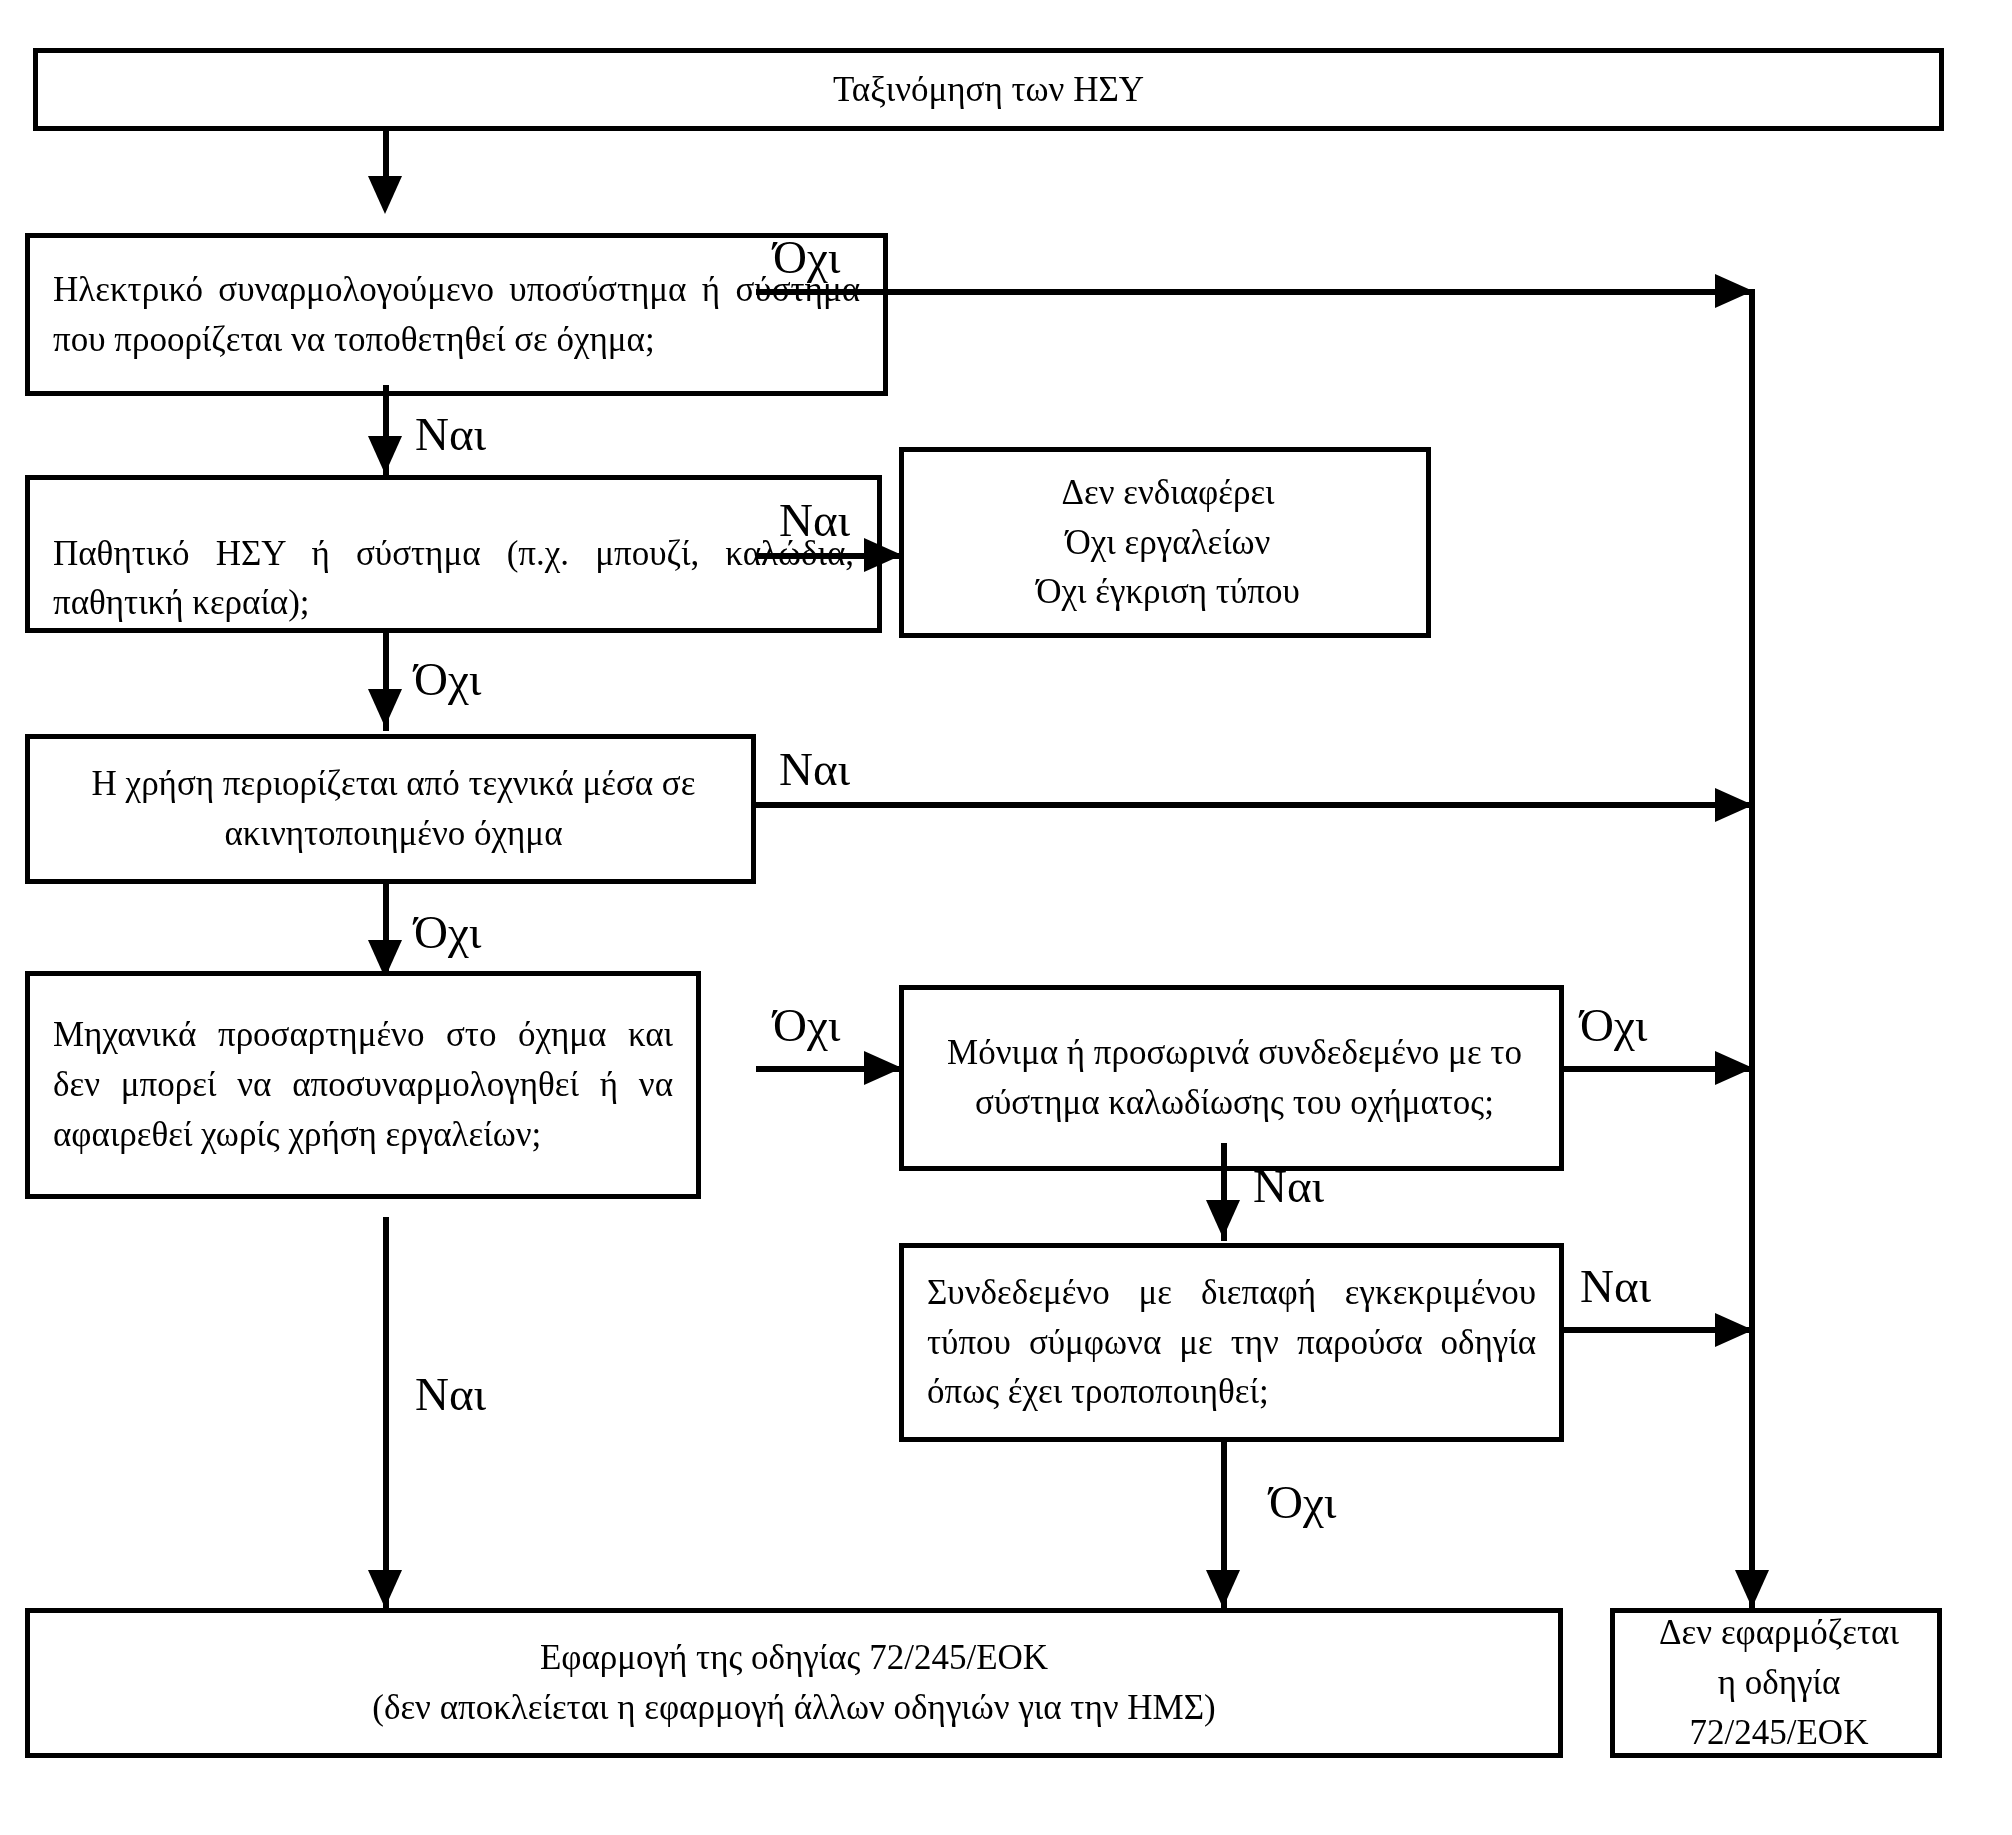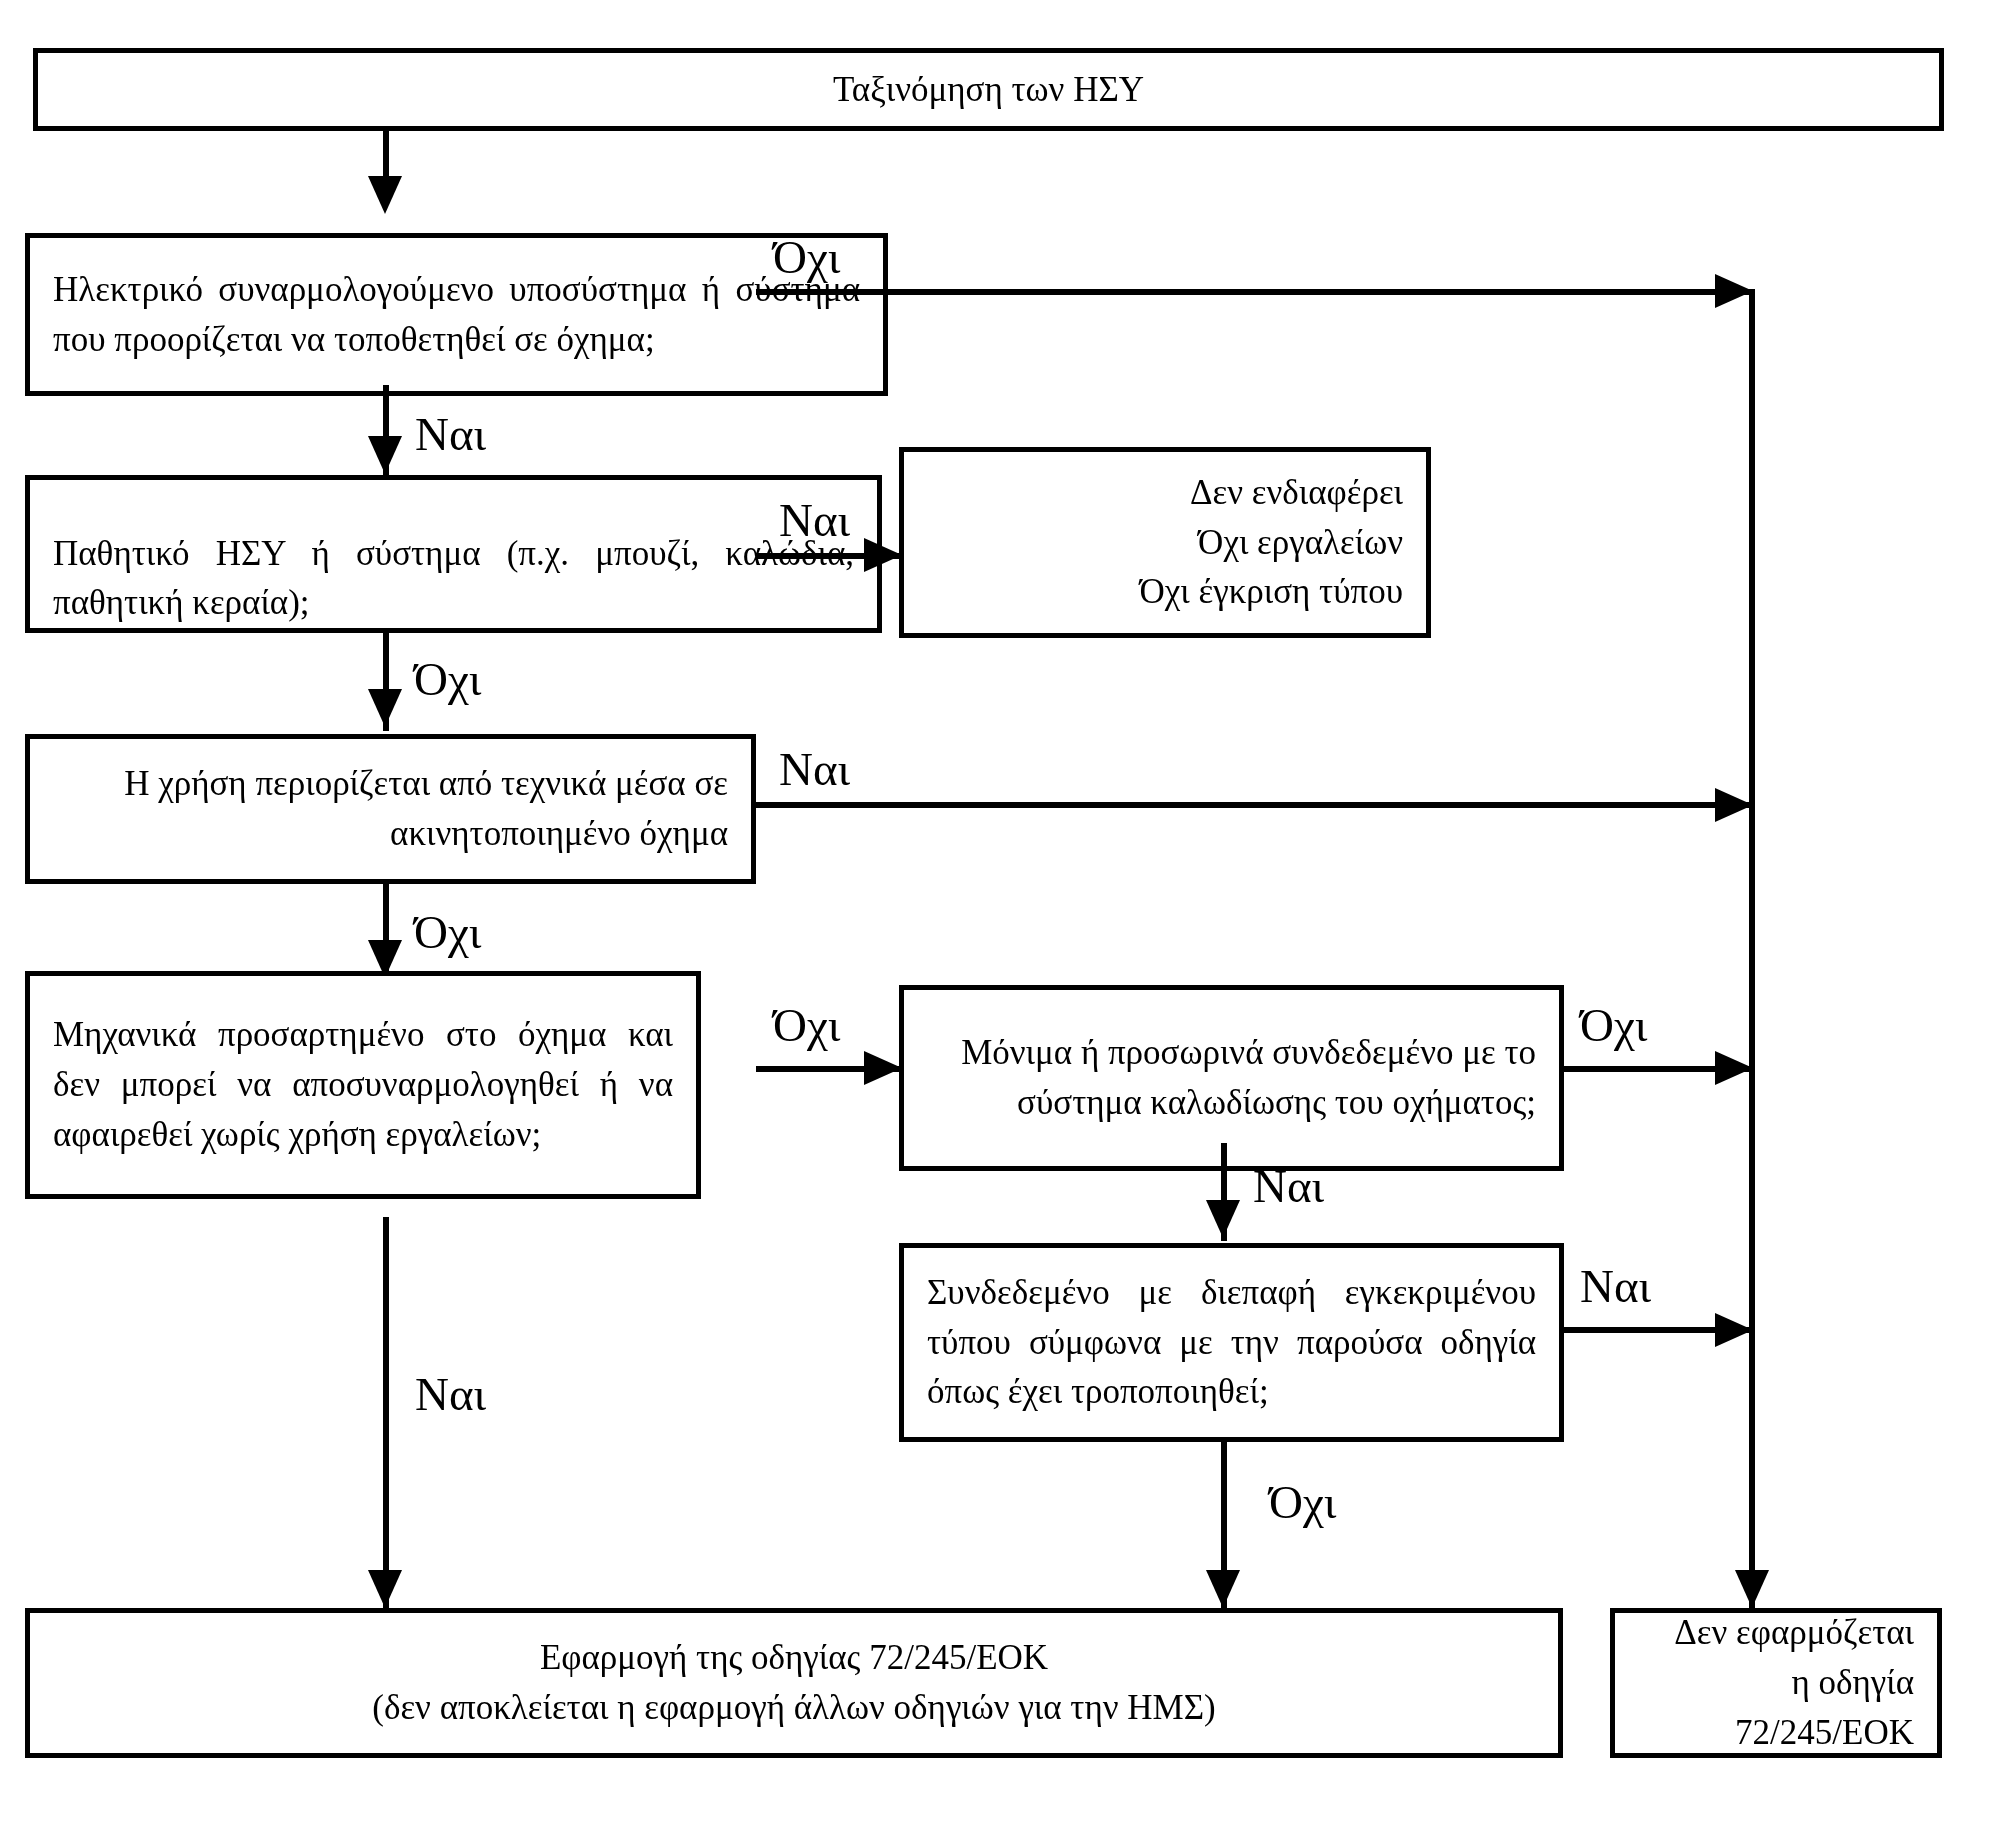--- a/index.html
+++ b/index.html
@@ -30,21 +30,21 @@
   }
   .box .txt {
     display: block;
     width: 100%;
     padding: 0 23px;
     font-size: 35px;
     line-height: 1.42;
   }
   .box.center-al .txt { text-align: center; }
   .box.just-al  .txt { text-align: justify; text-align-last: left; }
-  .box.left-al  .txt { text-align: right; margin-left: 6px; }
+  .box.left-al  .txt { text-align: center; margin-left: 6px; }
 
   
   .hline, .vline {
     position: absolute;
     background: #000000;
   }
   .hline { height: 5.8px; }
   .vline { width: 5.8px; }
 
   .arrow-down, .arrow-right {

